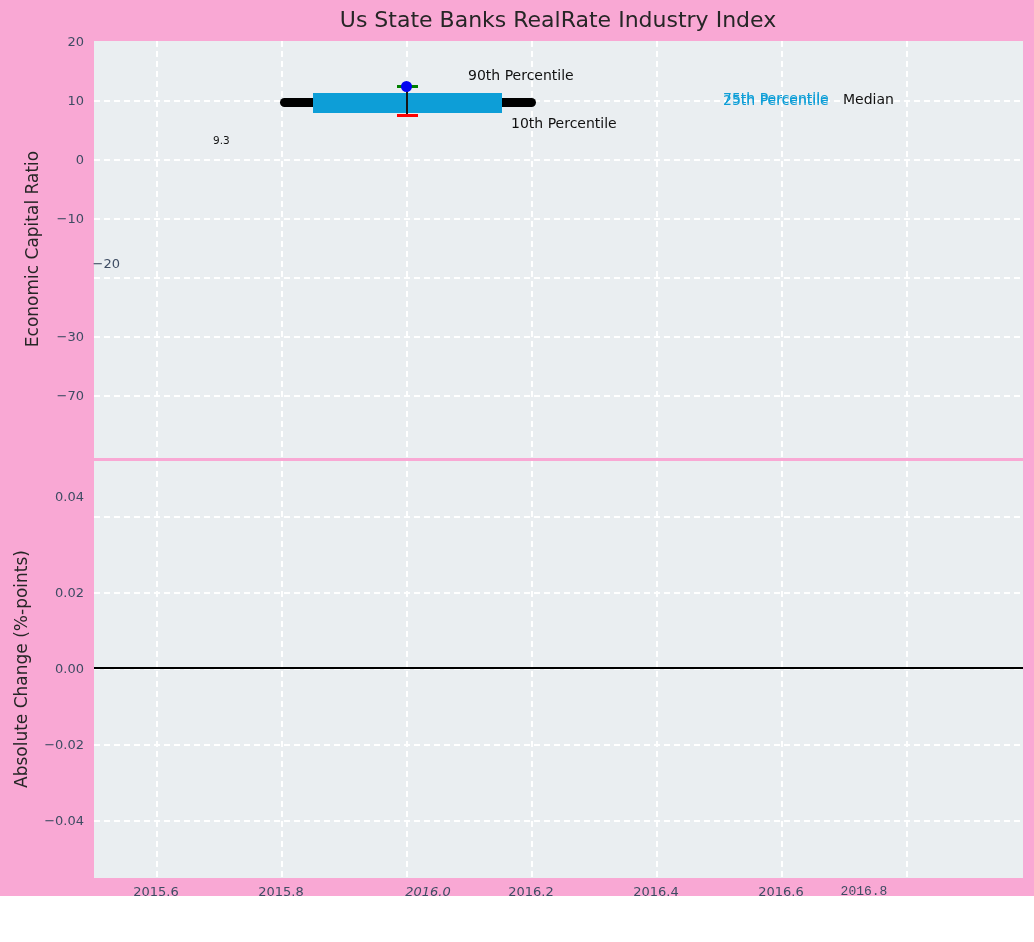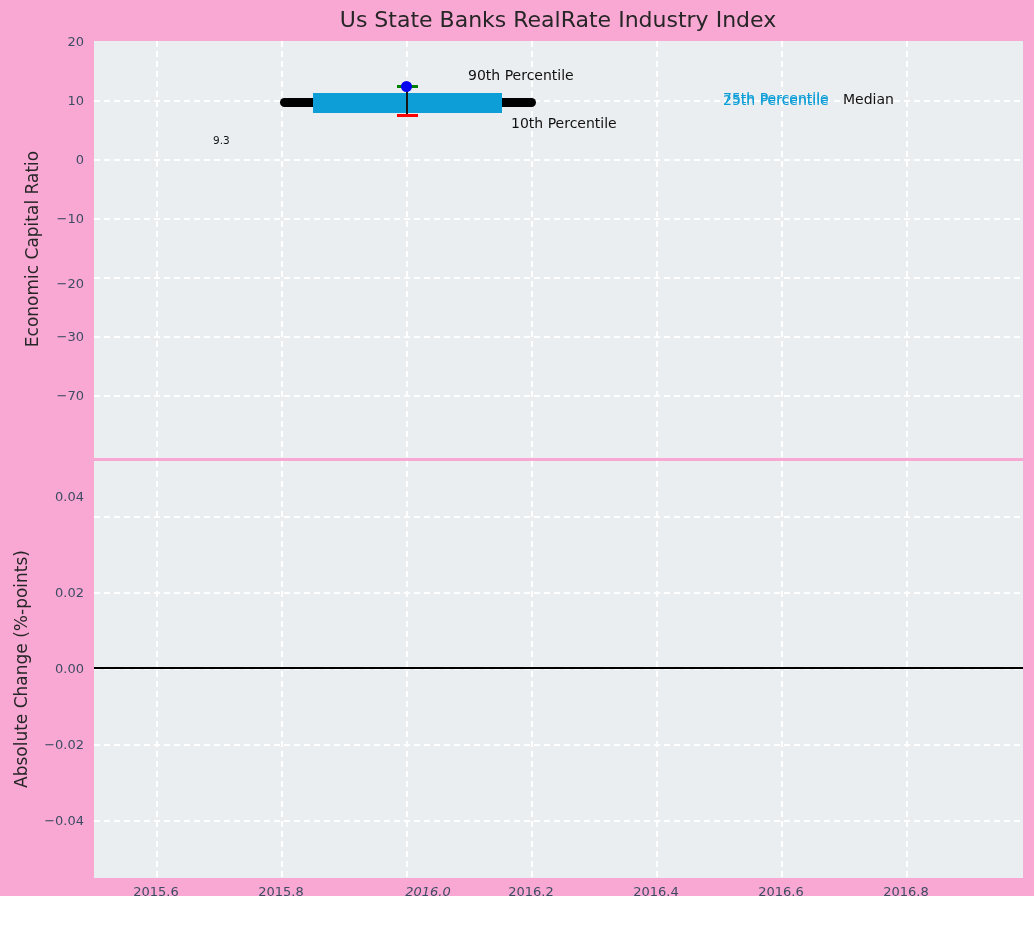--- a/index.html
+++ b/index.html
@@ -95,35 +95,35 @@
     <div class="gl-h" style="top:283px;"></div>
     <div class="gl-h" style="top:359px;"></div>
 
     <div class="zero-line" style="top:206px; height:2px;"></div>
   </div>
 
   <div class="ytick" style="top:41px;">20</div>
   <div class="ytick" style="top:100px;">10</div>
   <div class="ytick" style="top:159px;">0</div>
   <div class="ytick" style="top:218px;">−10</div>
-  <div class="ytick" style="top:283px;">−20</div>
+  <div class="ytick" style="top:263px;margin-left:36px;">−20</div>
   <div class="ytick" style="top:336px;">−30</div>
   <div class="ytick" style="top:395px;">−70</div>
 
   <div class="ytick" style="top:496px;">0.04</div>
   <div class="ytick" style="top:592px;">0.02</div>
   <div class="ytick" style="top:668px;">0.00</div>
   <div class="ytick" style="top:744px;">−0.02</div>
   <div class="ytick" style="top:820px;">−0.04</div>
 
   <div class="xtick" style="left:156px;">2015.6</div>
   <div class="xtick" style="left:281px;">2015.8</div>
   <div class="xtick" style="left:428px;font-style:italic;">2016.0</div>
   <div class="xtick" style="left:531px;">2016.2</div>
   <div class="xtick" style="left:656px;">2016.4</div>
   <div class="xtick" style="left:781px;">2016.6</div>
-  <div class="xtick" style="left:906px;">2016.8</div>
+  <div class="xtick" style="left:864px;font-family:Liberation Mono, monospace;">2016.8</div>
 
   <div class="axlabel rot" style="left:32px; top:249px;">Economic Capital Ratio</div>
   <div class="axlabel rot" style="left:21px; top:669px;">Absolute Change (%-points)</div>
   <div class="axlabel" style="left:558px; top:909px; transform:translateX(-50%);">Year</div>
 
 </div>
 
 </body></html>

